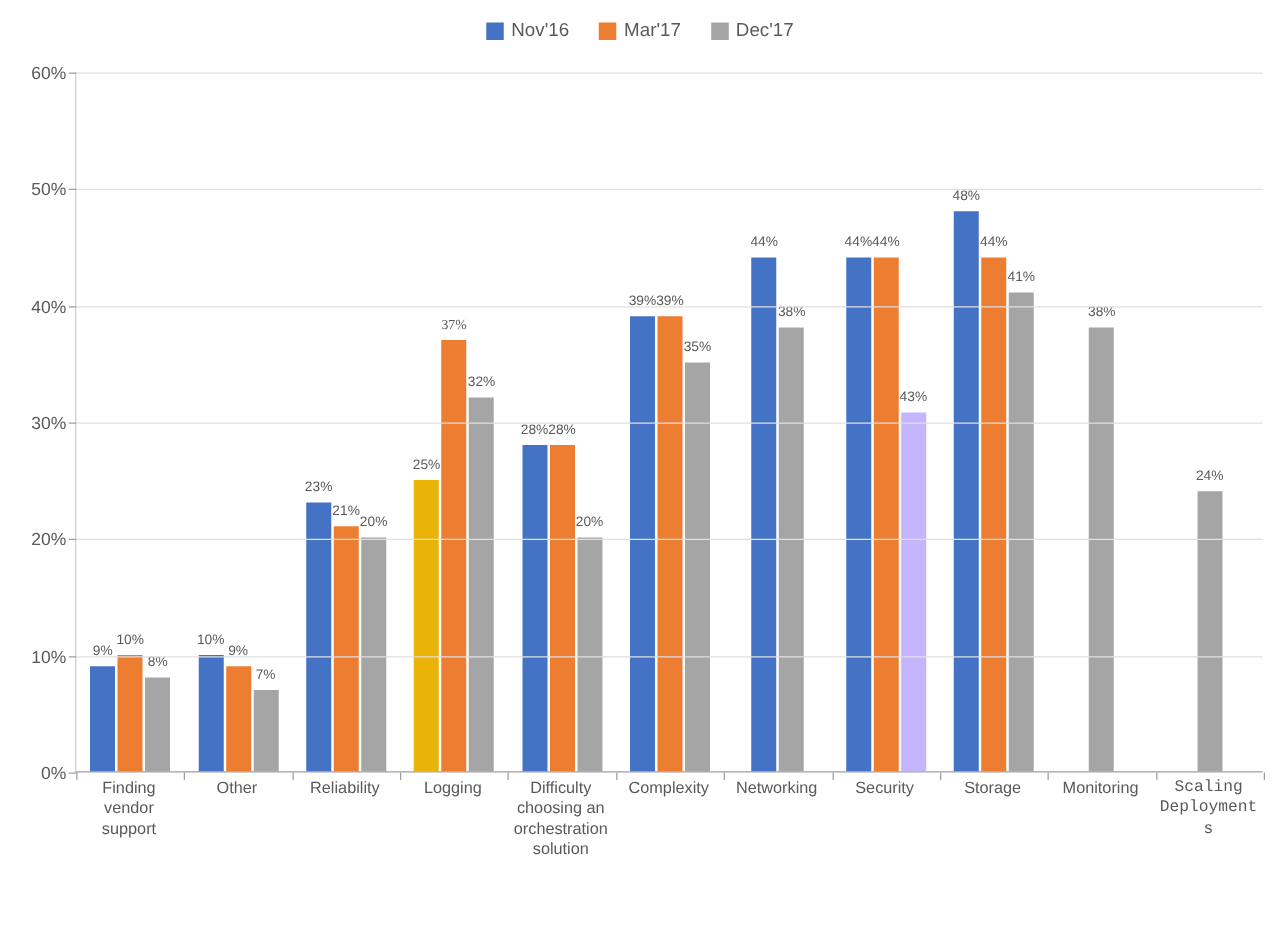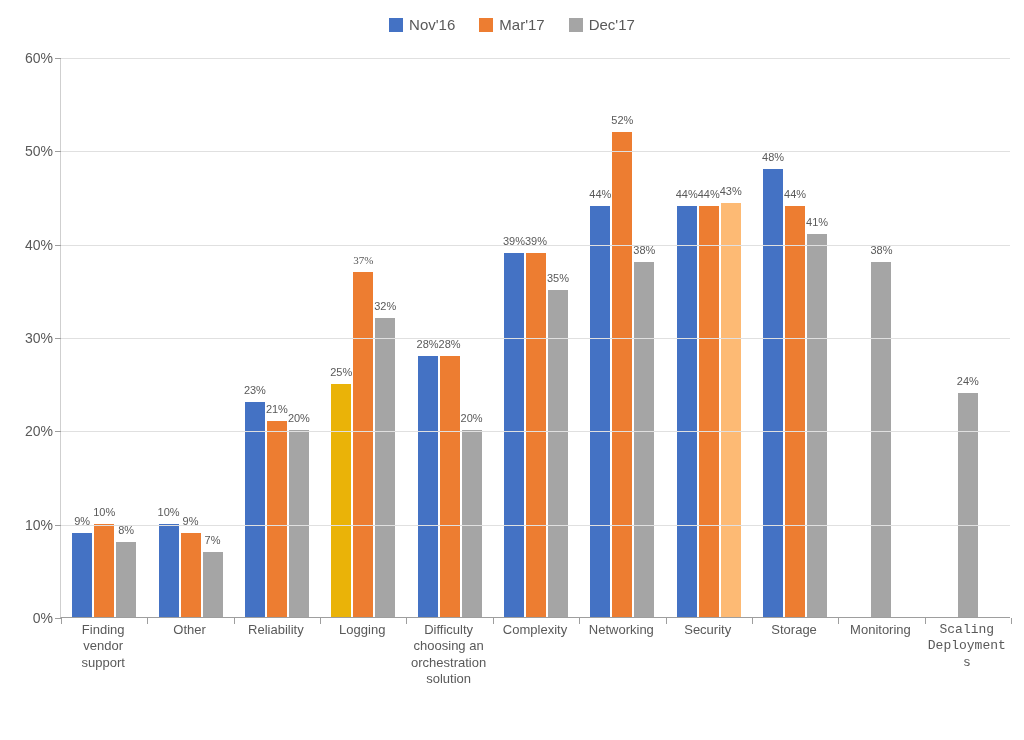--- a/index.html
+++ b/index.html
@@ -218,37 +218,34 @@
             <div class="bar" style="height: 326.667px; background: rgb(165, 165, 165);">
               <div class="bar-label">35%</div>
             </div>
           </div>
         </div>
         <div class="group" style="left: 518.182px; width: 86.3636px;">
           <div class="group-inner">
             <div class="bar" style="height: 410.667px; background: rgb(68, 114, 196);">
               <div class="bar-label">44%</div>
             </div>
-            <div class="bar" style="height: 485.333px; background: rgb(237, 125, 49);">
-              <div class="bar-label">52%</div>
-            </div>
             <div class="bar" style="height: 354.667px; background: rgb(165, 165, 165);">
               <div class="bar-label">38%</div>
             </div>
           </div>
         </div>
         <div class="group" style="left: 604.545px; width: 86.3636px;">
           <div class="group-inner">
             <div class="bar" style="height: 410.667px; background: rgb(68, 114, 196);">
               <div class="bar-label">44%</div>
             </div>
             <div class="bar" style="height: 410.667px; background: rgb(237, 125, 49);">
               <div class="bar-label">44%</div>
             </div>
-            <div class="bar" style="height: 414px; background: #fdba74;">
+            <div class="bar" style="height: 287px; background: #c4b5fd;">
               <div class="bar-label">43%</div>
             </div>
           </div>
         </div>
         <div class="group" style="left: 690.909px; width: 86.3636px;">
           <div class="group-inner">
             <div class="bar" style="height: 448px; background: rgb(68, 114, 196);">
               <div class="bar-label">48%</div>
             </div>
             <div class="bar" style="height: 410.667px; background: rgb(237, 125, 49);">

